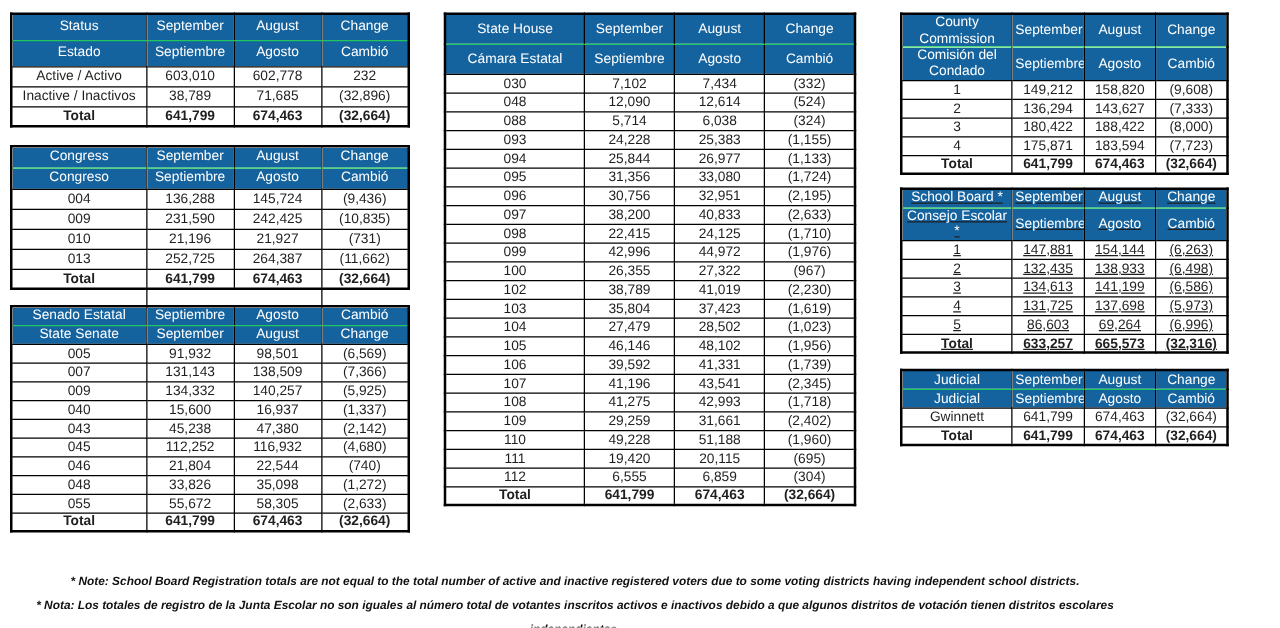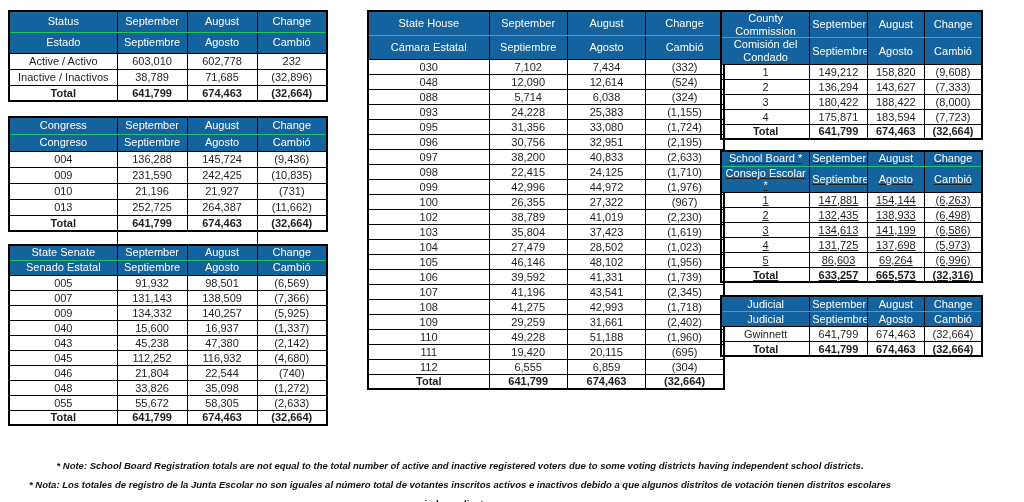--- a/index.html
+++ b/index.html
@@ -12,21 +12,21 @@
   html,body{margin:0;padding:0;}
   body{
     width:1024px;height:502px;
     background:#ffffff;
     position:relative;
     font-family:"Liberation Sans",sans-serif;
     color:var(--data-text);
   }
   .col{position:absolute;top:10px;}
   .col-left{left:8px;width:320px;}
-  .col-mid{left:367px;width:358px;}
+  .col-mid{left:355px;width:330px;}
   .col-right{left:720px;width:263px;}
 
   table.tbl{
     border-collapse:collapse;
     width:100%;
     table-layout:fixed;
     border:2px solid var(--border);
   }
   .tbl th,.tbl td{
     border:1px solid var(--border);
@@ -184,30 +184,30 @@
     <div class="artifact"></div>
     <table class="tbl" data-table="state_senate">
         <colgroup>
           <col style="width: 34%;">
           <col style="width: 22%;">
           <col style="width: 22%;">
           <col style="width: 22%;">
         </colgroup>
         <thead>
           <tr>
+            <th>Senado Estatal</th>
+            <th>Septiembre</th>
+            <th>Agosto</th>
+            <th>Cambió</th>
+          </tr>
+          <tr>
             <th>State Senate</th>
             <th>September</th>
             <th>August</th>
             <th>Change</th>
-          </tr>
-          <tr>
-            <th>Senado Estatal</th>
-            <th>Septiembre</th>
-            <th>Agosto</th>
-            <th>Cambió</th>
           </tr>
         </thead>
         <tbody>
           <tr>
             <td>005</td>
             <td>91,932</td>
             <td>98,501</td>
             <td>(6,569)</td>
           </tr>
           <tr>
@@ -309,20 +309,26 @@
             <td>6,038</td>
             <td>(324)</td>
           </tr>
           <tr>
             <td>093</td>
             <td>24,228</td>
             <td>25,383</td>
             <td>(1,155)</td>
           </tr>
           <tr>
+            <td>094</td>
+            <td>25,844</td>
+            <td>26,977</td>
+            <td>(1,133)</td>
+          </tr>
+          <tr>
             <td>095</td>
             <td>31,356</td>
             <td>33,080</td>
             <td>(1,724)</td>
           </tr>
           <tr>
             <td>096</td>
             <td>30,756</td>
             <td>32,951</td>
             <td>(2,195)</td>

